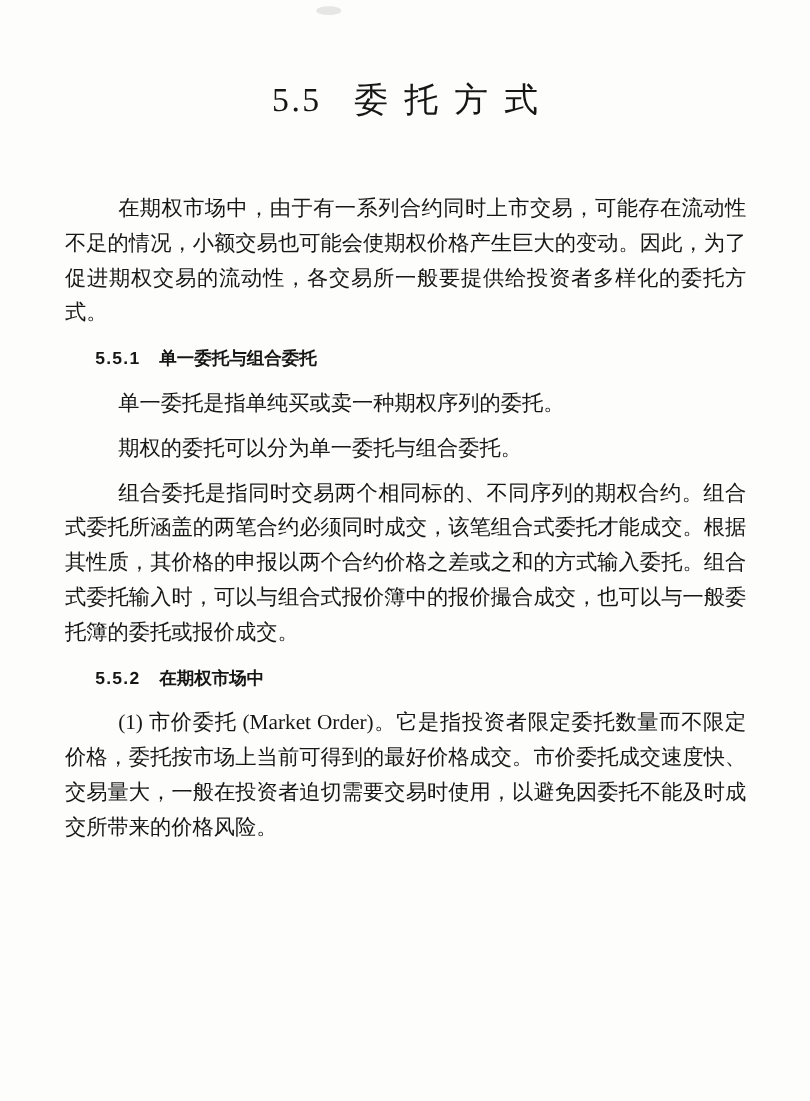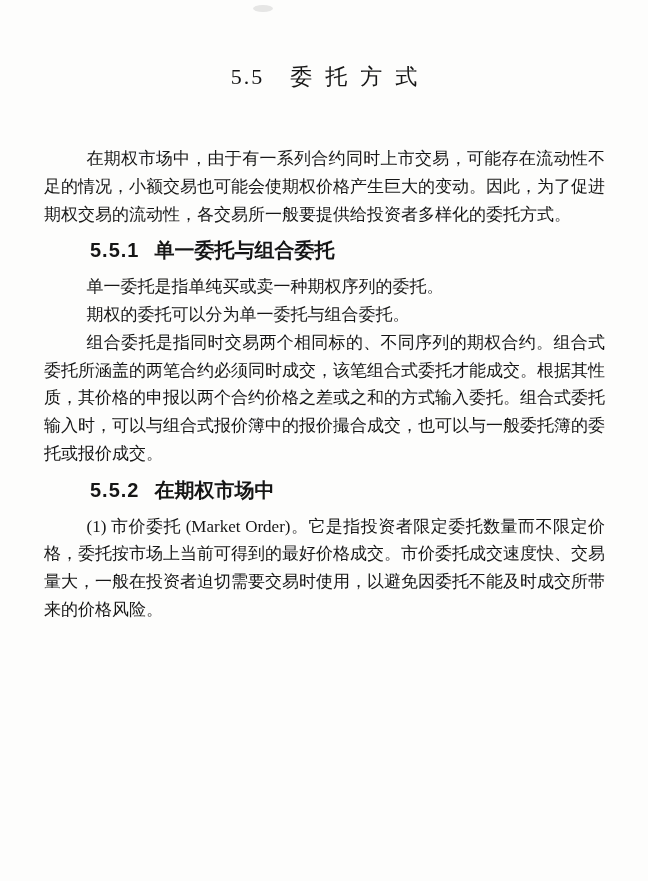--- a/index.html
+++ b/index.html
@@ -25,21 +25,21 @@
     background: #b9b9b9;
     opacity: 0.35;
     border-radius: 50%;
   }
   .doc-title {
     position: absolute;
     top: 62px;
     left: 0;
     right: 0;
     text-align: center;
-    font-size: 22px;
+    font-size: 27px;
     font-weight: 500;
     letter-spacing: 0;
     white-space: nowrap;
   }
   .doc-title .tnum {
     letter-spacing: 2px;
     margin-right: 26px;
   }
   .doc-title .ttext {
     letter-spacing: 13px;
@@ -49,28 +49,28 @@
     position: absolute;
     top: 145px;
     left: 44px;
     width: 561px;
     font-size: 17px;
     line-height: 27.8px;
     text-align: justify;
     text-align-last: left;
   }
   .doc-body p {
-    margin: 0;
+    margin: 8px;
     padding: 0;
     text-indent: 2.5em;
     font-family: Liberation Serif, serif;
   }
   .doc-body h3.heading {
     font-family: "Liberation Sans", "DejaVu Sans", sans-serif;
-    font-size: 20px;
+    font-size: 14px;
     font-weight: 700;
     margin: 9px 0 8px 0;
     text-indent: 2.3em;
     line-height: 27.8px;
     text-align: left;
   }
   .doc-body h3.heading .hnum {
     margin-right: 15px;
     letter-spacing: 1px;
   }

